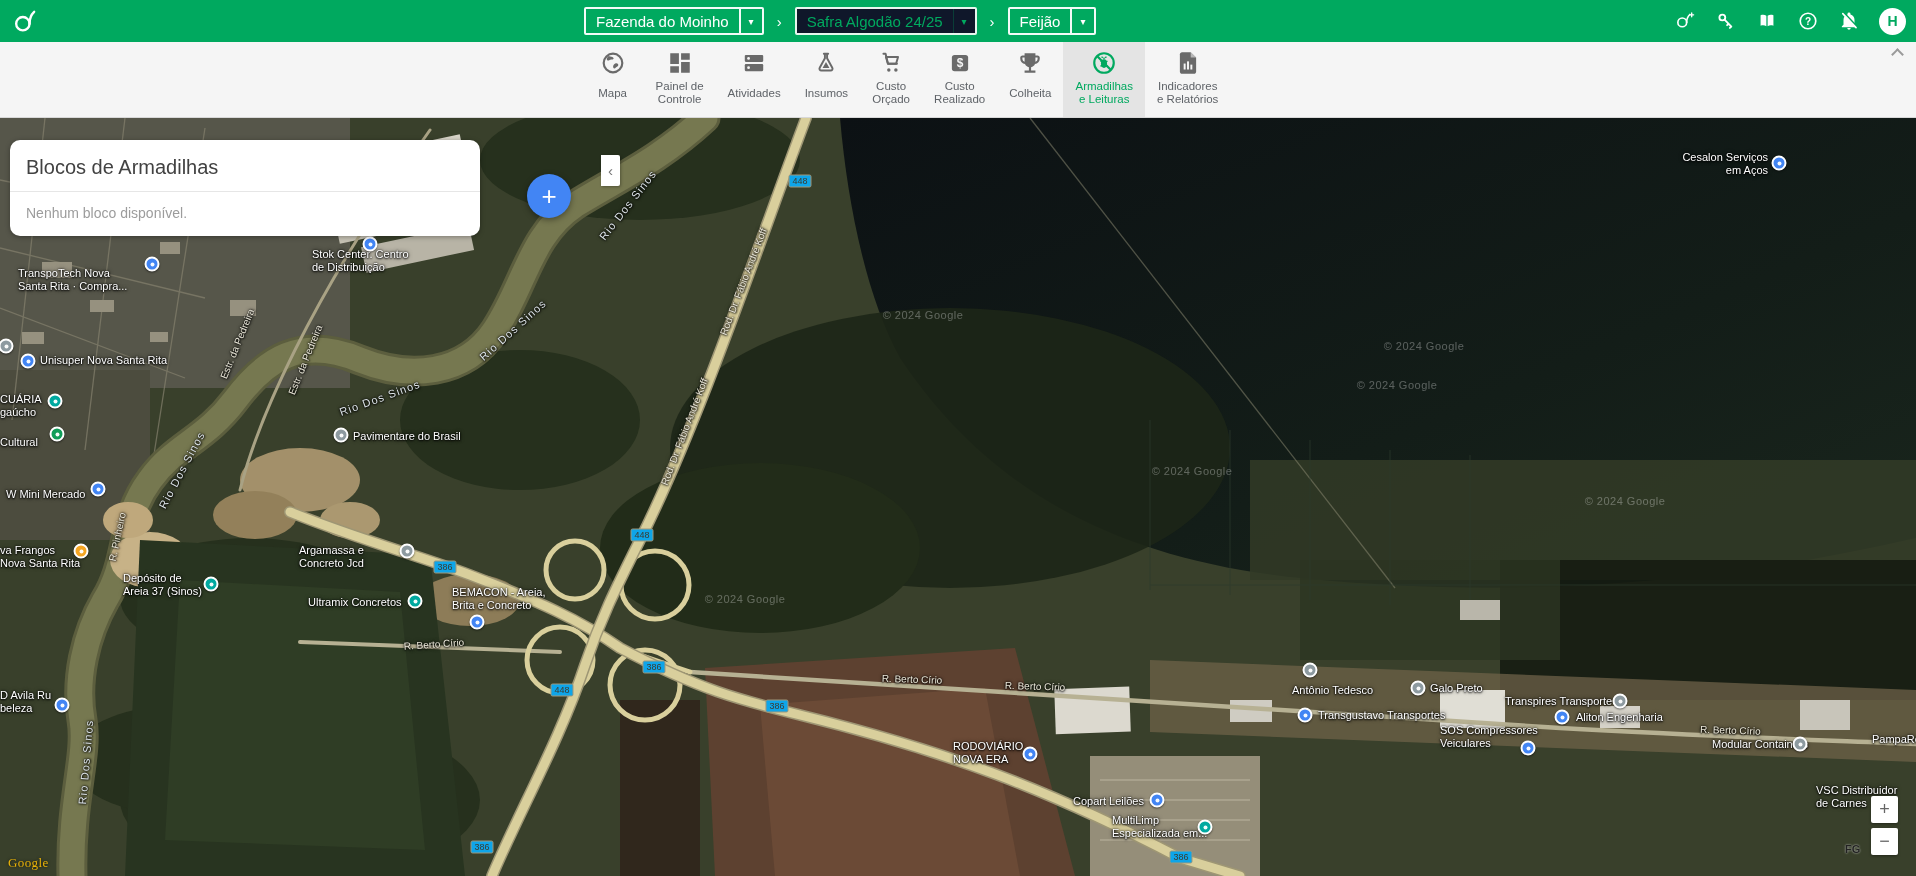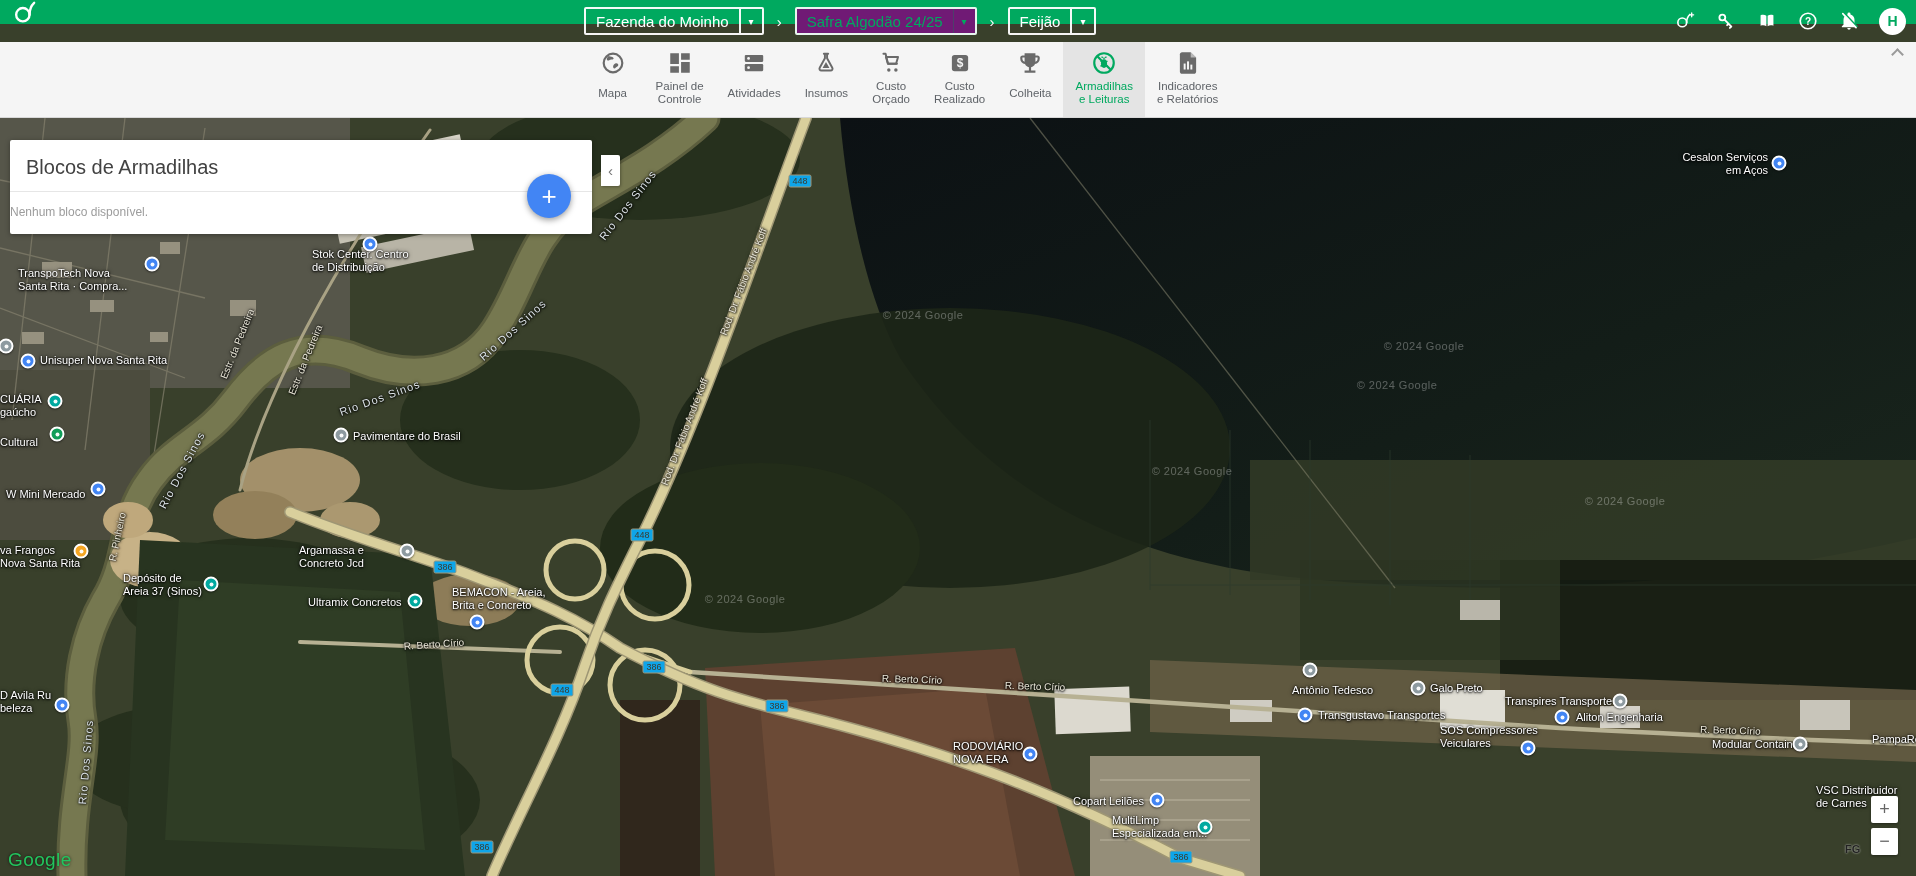--- a/index.html
+++ b/index.html
@@ -1,27 +1,27 @@
 <!DOCTYPE html>
 <html><head>
 <meta charset="utf-8">
 <style>
   :root{ --green:#00A95F; }
   *{box-sizing:border-box; margin:0; padding:0;}
   html,body{width:1916px;height:876px;overflow:hidden;}
   body{font-family:"Liberation Sans",sans-serif;position:relative;background:#2f3626;}
 
   
-  .topbar{position:absolute;top:0;left:0;right:0;height:24px;background:var(--green);z-index:50;display:flex;align-items:center;}
+  .topbar{position:absolute;top:0;left:0;right:0;height:42px;background:var(--green);z-index:50;display:flex;align-items:center;}
   .brand{margin-left:12px;display:flex;align-items:center;}
   .crumbs{position:absolute;left:584px;top:0;height:42px;display:flex;align-items:center;gap:13px;}
   .dd{display:flex;align-items:stretch;height:28px;border:2px solid rgba(255,255,255,.95);border-radius:2px;color:#fff;font-size:15px;cursor:pointer;}
   .dd .lbl{padding:0 10px;display:flex;align-items:center;white-space:nowrap;}
   .dd .arr{border-left:2px solid rgba(255,255,255,.95);padding:0 8px;font-size:10px;display:flex;align-items:center;}
-  .dd.light{background:#701a75;border-color:#e7f6ee;color:var(--green);}
+  .dd.light{background:#0f172a;border-color:#e7f6ee;color:var(--green);}
   .dd.light .arr{border-left:1px solid rgba(0,150,85,.3);}
   .sep{color:#fff;font-size:15px;}
   .top-icons{position:absolute;right:10px;top:0;height:42px;display:flex;align-items:center;gap:19px;}
   .ticon{display:flex;cursor:pointer;}
   .avatar{width:27px;height:27px;border-radius:50%;background:#fff;color:var(--green);font-weight:bold;font-size:14px;display:flex;align-items:center;justify-content:center;cursor:pointer;}
 
   
   .tabbar{position:absolute;top:42px;left:0;right:0;height:76px;background:#f5f5f5;border-bottom:1px solid #d8d8d8;z-index:40;}
   #tabs{display:flex;justify-content:center;height:100%;padding-right:104px;}
   .tab{display:flex;flex-direction:column;align-items:center;padding:7px 12px 0;cursor:pointer;min-width:62px;}
@@ -40,34 +40,34 @@
   .mlabel.aw{text-align:left;} .mlabel.ae{text-align:right;} .mlabel.ac{text-align:center;}
   .rlabel{font-size:10px;color:#ece9da;font-weight:normal;}
   .wlabel{font-size:11px;letter-spacing:1.2px;color:#dde4e8;}
   .dark{color:#222;font-weight:bold;text-shadow:0 0 2px rgba(255,255,255,.8);}
   .shield{position:absolute;background:#0ea5e9;border:1px solid #9e977b;border-radius:2px;font-size:9px;color:#3c3c30;padding:0 3px;line-height:11px;z-index:5;transform:translate(-50%,-50%);}
   .wm{position:absolute;color:rgba(255,255,255,.30);font-size:11px;transform:translate(-50%,-50%);z-index:4;white-space:nowrap;letter-spacing:.5px;}
   .marker{position:absolute;width:15px;height:15px;border-radius:50%;border:2px solid #fff;transform:translate(-50%,-50%);z-index:6;box-shadow:0 1px 2px rgba(0,0,0,.5);cursor:pointer;}
   .marker::after{content:"";position:absolute;inset:3.5px;border-radius:50%;background:rgba(255,255,255,.95);}
 
   
-  .panel{position:absolute;left:10px;top:140px;width:582px;background:#fff;border-radius:2px;box-shadow:0 1px 5px rgba(0,0,0,.35);z-index:20;}
+  .panel{position:absolute;left:10px;top:140px;width:470px;background:#fff;border-radius:10px;box-shadow:0 1px 5px rgba(0,0,0,.35);z-index:20;}
   .panel-h{padding:16px 16px 12px;font-size:20px;color:#424242;}
   .panel-div{height:1px;background:#e6e6e6;}
-  .panel-b{padding:13px 0 15px;font-size:12px;color:#9c9c9c;}
+  .panel-b{padding:13px 16px 15px;font-size:14px;color:#9c9c9c;}
   .fab{position:absolute;left:517px;top:34px;width:44px;height:44px;border-radius:50%;background:#4285F4;color:#fff;font-size:26px;font-weight:300;display:flex;align-items:center;justify-content:center;box-shadow:0 2px 6px rgba(0,0,0,.4);cursor:pointer;}
   .collapse{position:absolute;left:601px;top:155px;width:19px;height:31px;background:#fff;border-radius:0 2px 2px 0;box-shadow:1px 1px 3px rgba(0,0,0,.3);display:flex;align-items:center;justify-content:center;color:#757575;font-size:15px;z-index:19;cursor:pointer;}
 
   
   .zoomctl{position:absolute;left:1871px;top:796px;z-index:15;}
   .zbtn{width:27px;height:27px;background:#fff;color:#666;display:flex;align-items:center;justify-content:center;font-size:18px;box-shadow:0 1px 3px rgba(0,0,0,.4);margin-bottom:5px;border-radius:2px;cursor:pointer;}
   .attr{position:absolute;right:0;bottom:0;height:15px;display:flex;align-items:center;background:rgba(245,245,245,.82);font-size:10px;color:#1a1a1a;z-index:15;}
   .attr span{padding:0 6px;white-space:nowrap;}
   .attr span + span{border-left:1px solid #aaa;}
-  .glogo{position:absolute;left:8px;bottom:5px;color:#22c55e;font-size:19px;font-weight:500;letter-spacing:.4px;text-shadow:0 0 3px rgba(0,0,0,.7);z-index:15;cursor:pointer;}
+  .glogo{position:absolute;left:8px;bottom:5px;color:#eab308;font-size:13px;font-weight:500;letter-spacing:.4px;text-shadow:0 0 3px rgba(0,0,0,.7);z-index:15;cursor:pointer;font-family:Liberation Serif, serif;}
 </style>
 </head>
 <body>
 
 <div class="map">
   <svg class="bg" width="1916" height="876" viewBox="0 0 1916 876">
     <defs>
       <linearGradient id="gWater" x1="0" y1="0" x2="1" y2="1">
         <stop offset="0" stop-color="#0c1114"></stop>
           <stop offset=".6" stop-color="#131d18"></stop>

